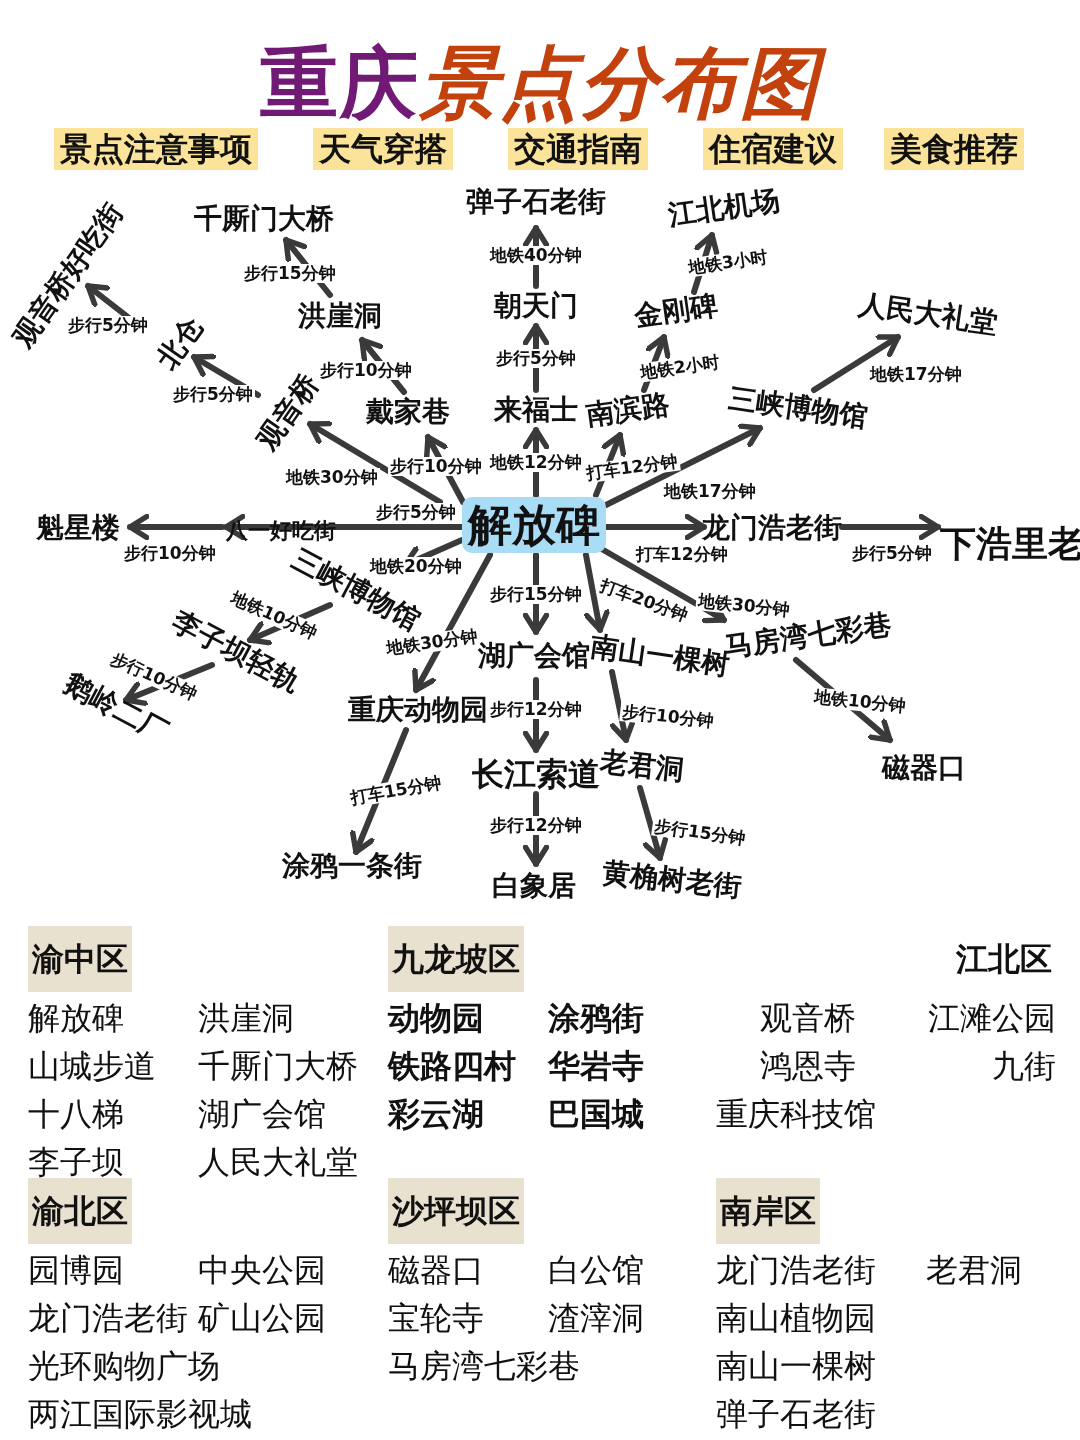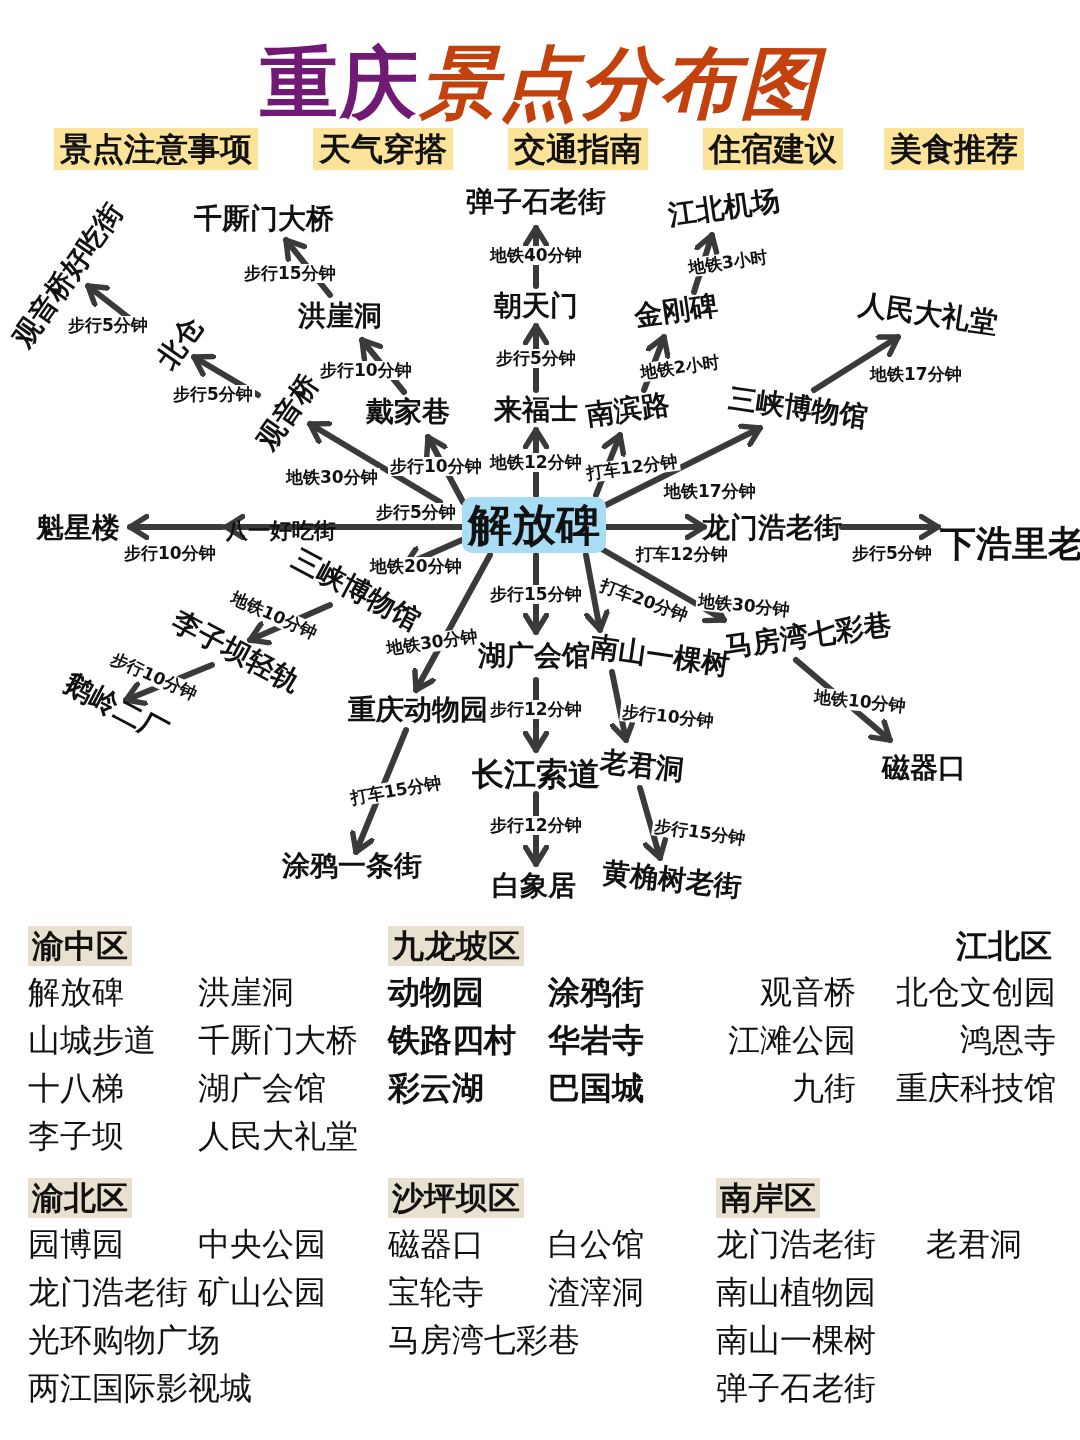--- a/index.html
+++ b/index.html
@@ -12,21 +12,21 @@
   .tag { position:absolute; top:128px; height:42px; line-height:42px; background:#fbe39a;
          font-size:32px; font-weight:bold; padding:0 6px; color:#111; }
   svg.arrows { position:absolute; left:0; top:0; width:1080px; height:910px; }
   .node { position:absolute; font-weight:bold; white-space:nowrap; transform-origin:center center;
           color:#111; line-height:1; }
   .edge { position:absolute; font-size:17px; font-weight:bold; white-space:nowrap; background:#ffffff;
           padding:1px 2px; transform-origin:center center; color:#111; line-height:1; }
   .center { position:absolute; left:462px; top:497px; width:144px; height:56px; background:#a9dcf5;
             border-radius:10px; font-size:44px; font-weight:bold; text-align:center; line-height:56px; }
   .district { position:absolute; }
-  .district .hdr { display:inline-block; font-size:32px; font-weight:bold; padding:0 4px;
+  .district .hdr { display:inline-block; font-size:32px; font-weight:bold; padding:13px 4px;
                    line-height:40px; }
   .district .hdr.hl { background:#e9e1cf; }
   .district .grid { display:grid; column-gap:20px; row-gap:8px; margin-top:6px; }
   .district .item { font-size:32px; line-height:40px; white-space:nowrap; color:#111; }
 </style>
 </head>
 <body>
 
 <div class="title">
   <span class="red">重庆</span><span class="black">景点分布图</span>
@@ -162,21 +162,20 @@
     <div class="district" style="left: 388px; top: 926px;"><div class="hdr hl">九龙坡区</div><div class="grid" style="grid-template-columns: 140px 130px; font-weight: bold;">
         <div class="item">动物园</div>
         <div class="item">涂鸦街</div>
         <div class="item">铁路四村</div>
         <div class="item">华岩寺</div>
         <div class="item">彩云湖</div>
         <div class="item">巴国城</div>
       </div></div>
     <div class="district" style="left: 716px; top: 926px; text-align: right;"><div class="hdr">江北区</div><div class="grid" style="grid-template-columns: 140px 180px;">
         <div class="item">观音桥</div>
-        <div class="item">北仓文创园</div>
         <div class="item">江滩公园</div>
         <div class="item">鸿恩寺</div>
         <div class="item">九街</div>
         <div class="item">重庆科技馆</div>
       </div></div>
     <div class="district" style="left: 28px; top: 1178px;"><div class="hdr hl">渝北区</div><div class="grid" style="grid-template-columns: 150px 170px;">
         <div class="item">园博园</div>
         <div class="item">中央公园</div>
         <div class="item">龙门浩老街</div>
         <div class="item">矿山公园</div>

